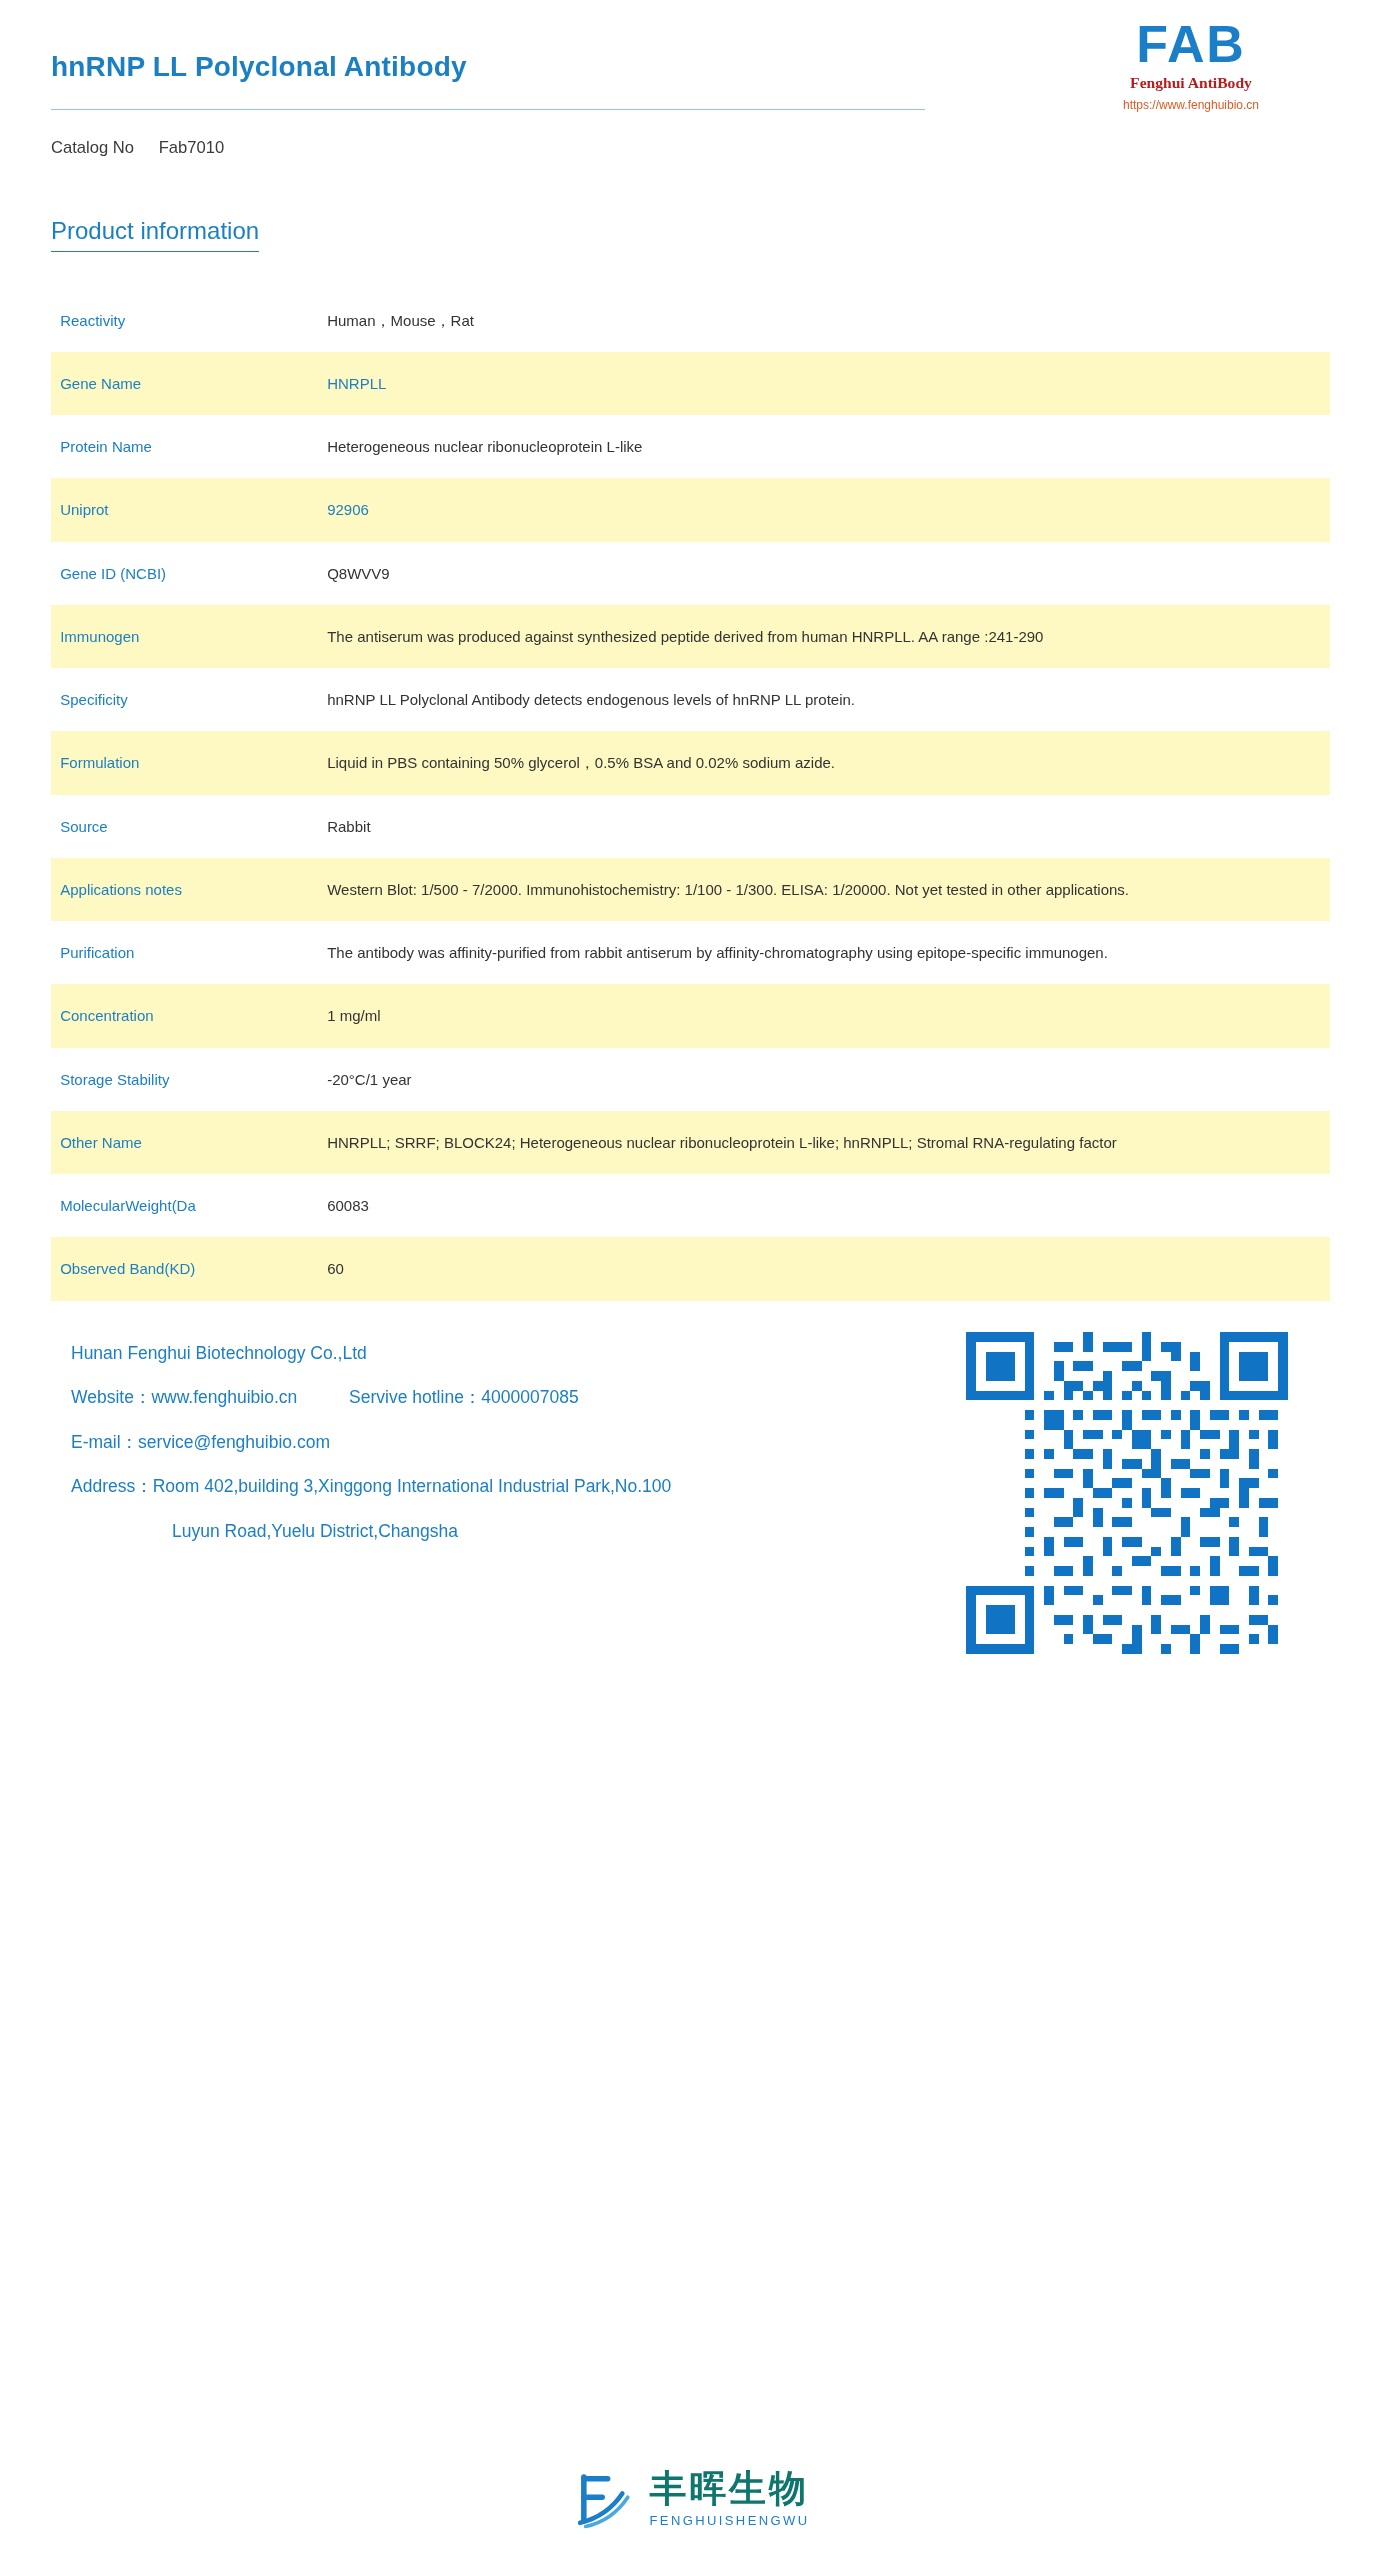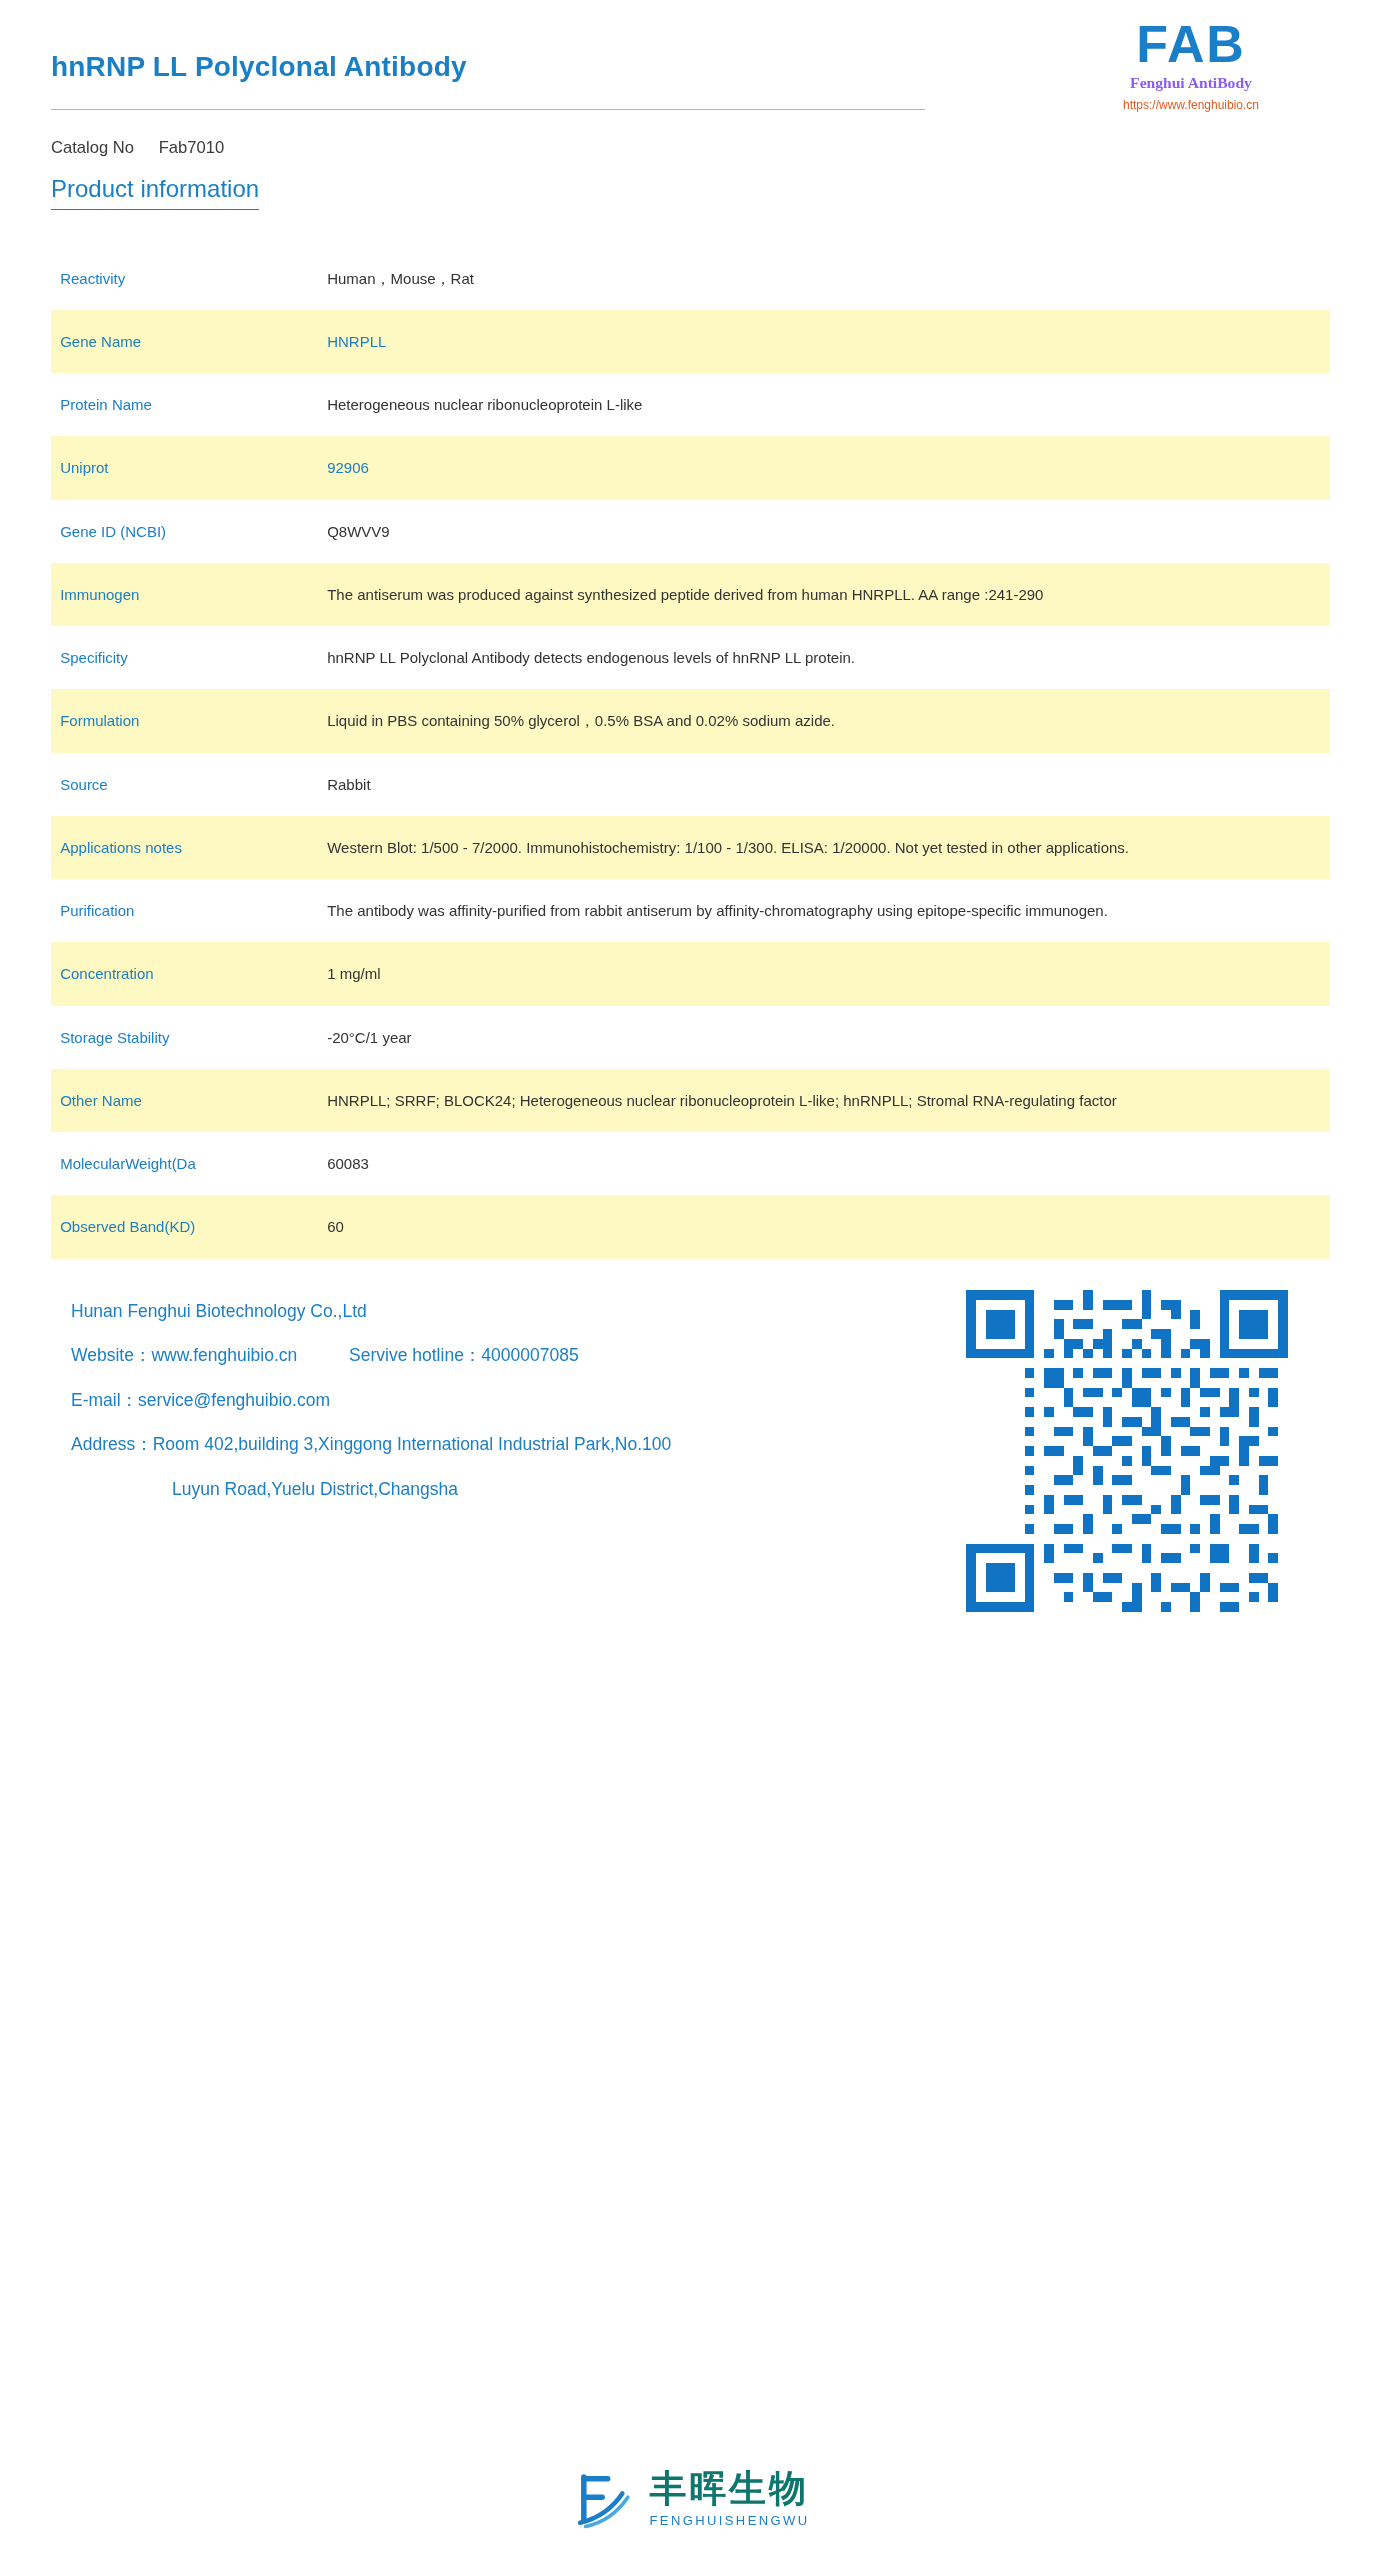--- a/index.html
+++ b/index.html
@@ -60,21 +60,21 @@
     color: #1a7ec8;
     letter-spacing: 1.8px;
     line-height: 1;
     position: relative;
     display: inline-block;
   }
   .logo-sub {
     margin-top: 3.7px;
     font-size: 15.6px;
     font-weight: bold;
-    color: #8b5cf6;
+    color: #b91c1c;
     font-family: "Liberation Serif", serif;
   }
   .logo-url {
     margin-top: 5.5px;
     font-size: 12px;
     color: #e05a23;
   }
 
   .catalog-row {
     position: absolute;
@@ -83,20 +83,21 @@
     font-size: 16.6px;
     color: #3b3b3b;
   }
   .catalog-label { color: #3b3b3b; }
   .catalog-value { margin-left: 20px; }
 
   .section-title {
     position: relative;
     font-size: 24px;
     color: #1b7fc4;
+    margin-top: 42px;
     display: inline-block;
     padding-bottom: 5.5px;
     border-bottom: 0.9px solid #1b7fc4;
   }
 
   
   .info-table {
     margin-top: 37px;
     width: 1279px;
     border-collapse: collapse;

